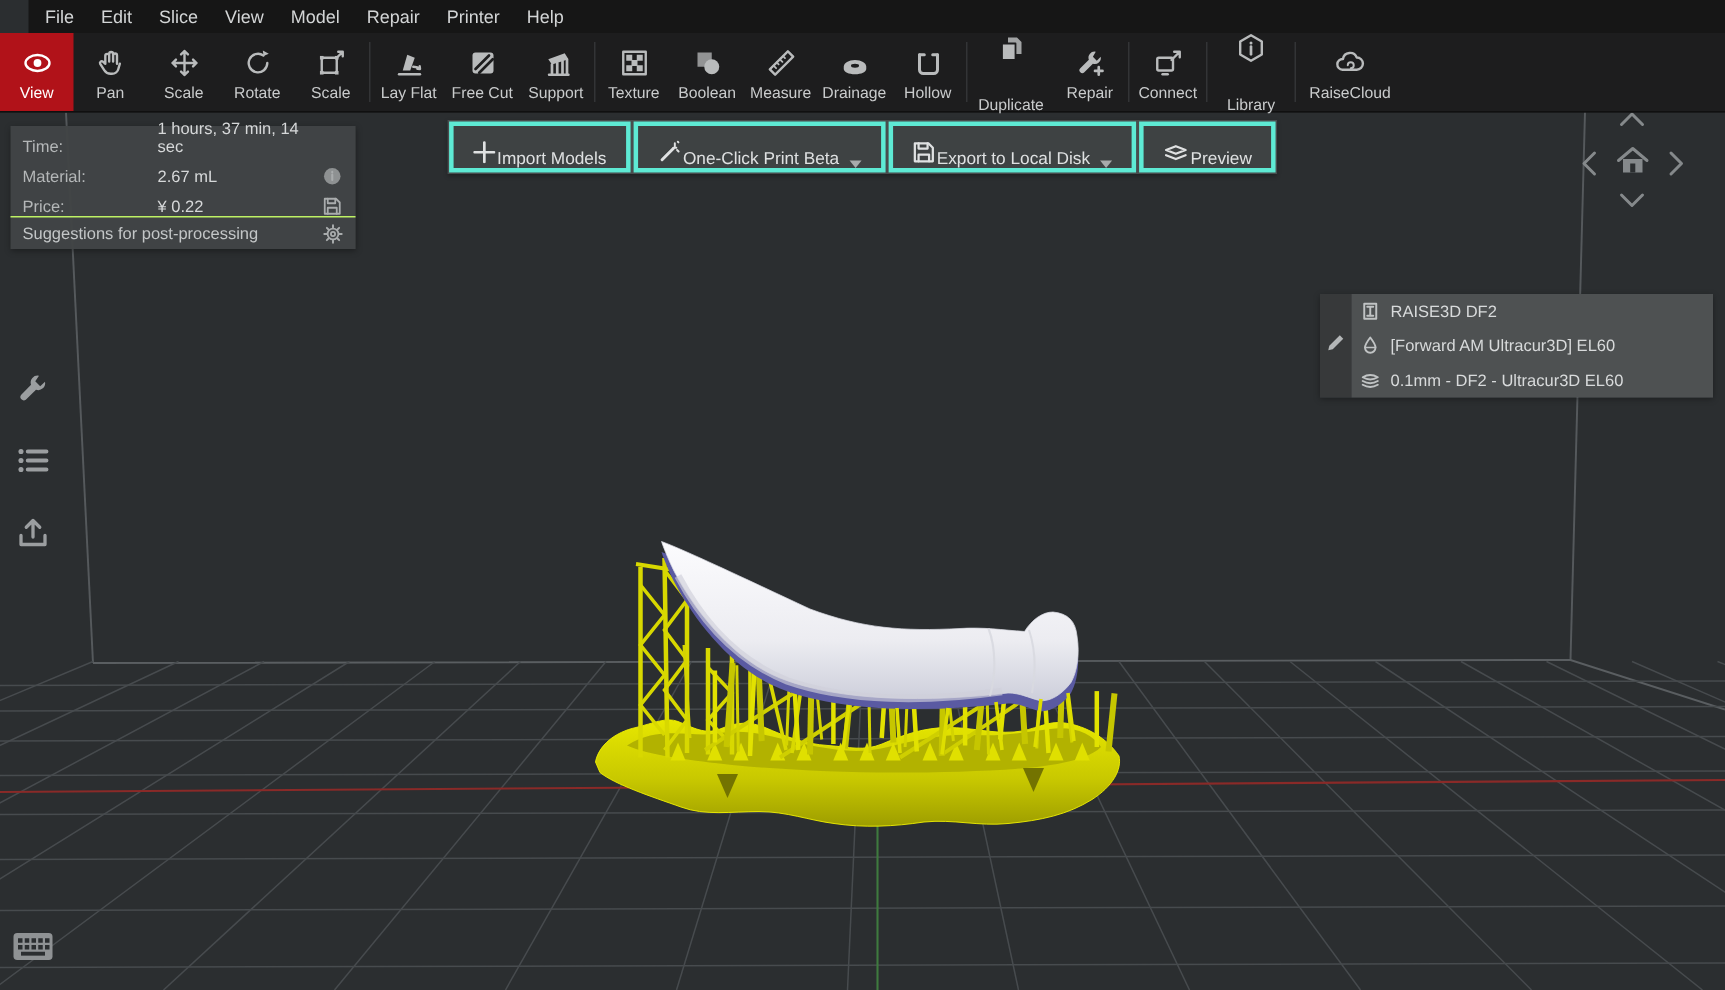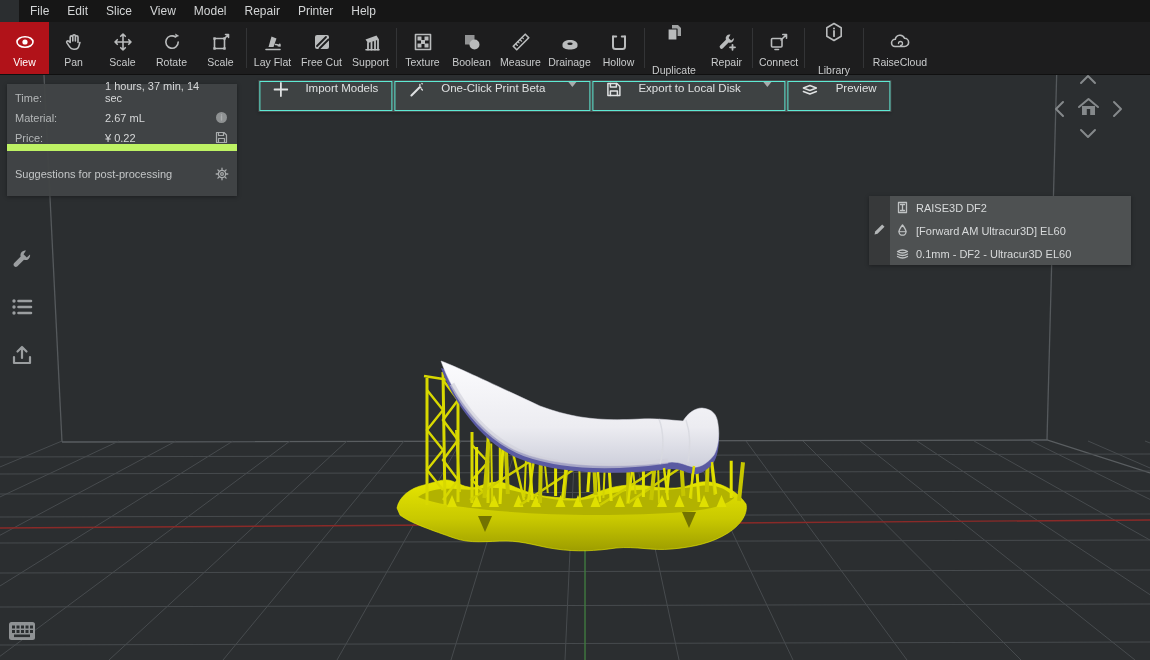--- a/index.html
+++ b/index.html
@@ -36,40 +36,40 @@
   .stats-panel{
     position:absolute;left:7px;top:84px;width:230px;z-index:4;
     background:rgba(66,69,70,0.96);color:#c7cacb;font-size:11px;
     box-shadow:0 1px 4px rgba(0,0,0,.35);
   }
   .stats-row{display:flex;align-items:flex-end;height:20px;padding:0 8px;}
   .stats-label{width:58px;color:#b4b7b8;}
   .stats-value{flex:1;color:#d6d8d9;margin-left:32px;}
   .stats-icon{color:#a9acad;width:15px;display:flex;justify-content:center;}
   .stats-footer{
-    display:flex;align-items:center;height:21px;padding:12px 8px;
-    border-top:7px solid #bef264;color:#c3c6c7;
+    display:flex;align-items:center;height:21px;padding:0 8px;
+    border-top:1px solid #bef264;color:#c3c6c7;
   }
   .stats-footer .f-label{flex:1;}
   .stats-panel svg{stroke:currentColor;fill:none;stroke-width:1.2;stroke-linecap:round;stroke-linejoin:round;}
   
   .action-bar{
     position:absolute;left:50%;top:80px;transform:translateX(-50%);z-index:4;
     display:flex;gap:2px;background:#494d4e;padding:1px;box-shadow:0 1px 3px rgba(0,0,0,.3);
   }
   .action-btn{
-    background:#3e4243;border:1px solid #5eead4;color:#dfe1e2;font-size:11.5px;
-    height:28px;display:flex;align-items:flex-start;padding:0 13px;gap:17px;cursor:default;white-space:nowrap;
+    background:#3e4243;border:3px solid #5eead4;color:#dfe1e2;font-size:11.5px;
+    height:28px;display:flex;align-items:flex-end;padding:0 13px;gap:1px;cursor:default;white-space:nowrap;
   }
   .action-btn svg{stroke:currentColor;fill:none;stroke-width:1.5;stroke-linecap:round;stroke-linejoin:round;}
   .caret{width:0;height:0;border-left:4px solid transparent;border-right:4px solid transparent;
     border-top:5px solid #a8abac;margin-left:6px;}
   
   .printer-panel{
-    position:absolute;right:19px;top:196px;width:262px;z-index:4;display:flex;
+    position:absolute;right:8px;top:196px;width:262px;z-index:4;display:flex;
     box-shadow:0 1px 4px rgba(0,0,0,.35);
   }
   .pp-strip{width:21px;background:#37393a;display:flex;align-items:center;justify-content:center;color:#b3b6b7;}
   .pp-rows{flex:1;background:#4e5152;}
   .pp-row{display:flex;align-items:center;height:23px;padding:0 6px;gap:7px;color:#d8dadb;font-size:11px;cursor:default;}
   .pp-row .pp-icon{color:#c0c3c4;display:flex;}
   .printer-panel svg{stroke:currentColor;fill:none;stroke-width:1.3;stroke-linecap:round;stroke-linejoin:round;}
   
   .view-nav{position:absolute;left:1048px;top:68px;width:82px;height:80px;z-index:4;color:#85898b;}
   .view-nav .nv{position:absolute;display:flex;align-items:center;justify-content:center;cursor:default;}

